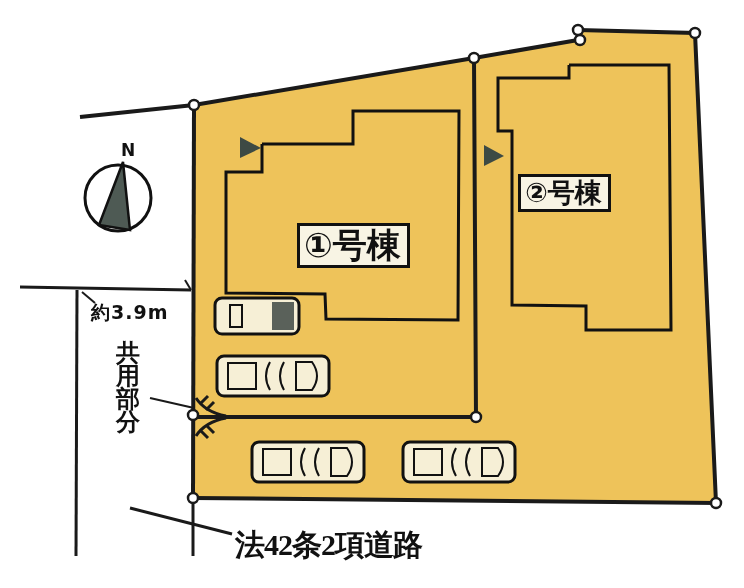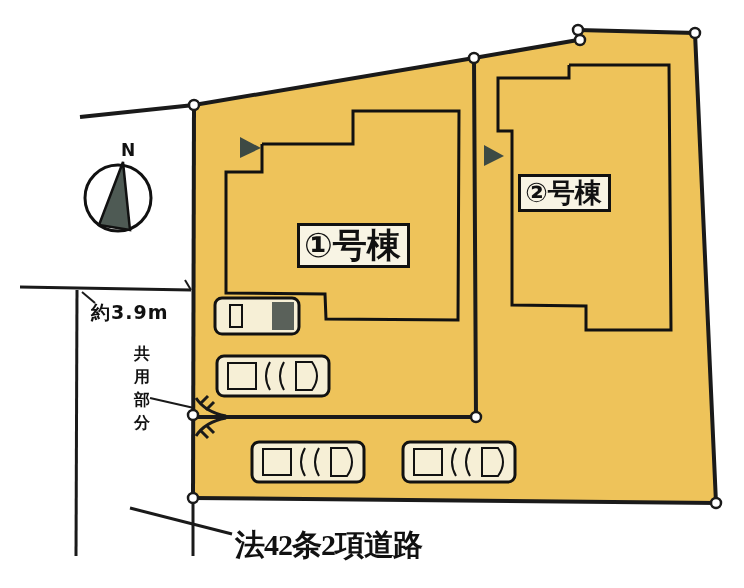--- a/index.html
+++ b/index.html
@@ -3,21 +3,21 @@
 <meta charset="utf-8">
 <style>
   html, body { margin: 0; padding: 0; background: #ffffff; }
   body { width: 744px; height: 588px; position: relative; overflow: hidden;
          font-family: "DejaVu Sans", sans-serif; }
   svg#plan { position: absolute; left: 0; top: 0; }
   .lbl { position: absolute; font-family: "DejaVu Sans", sans-serif; font-weight: bold; color: #111; white-space: nowrap; }
   .bldg-label { position: absolute; border: 3px solid #111; background: #f8f4e4; font-weight: bold;
                 font-family: "DejaVu Sans", sans-serif; color: #111; line-height: 1; padding: 2px 6px 3px 4px; white-space: nowrap; }
   #width-label { left: 78px; top: 300px; font-size: 19px; letter-spacing: 1px; margin-left: 13px; }
-  #common-label { left: 128px; top: 342px; font-size: 16px; width: 22px; line-height: 23px; white-space: normal; word-break: break-all; text-align: right; }
+  #common-label { left: 116px; top: 342px; font-size: 24px; width: 22px; line-height: 23px; white-space: normal; word-break: break-all; text-align: right; }
   #road-label { left: 235px; top: 525px; font-size: 30px; letter-spacing: -1px; font-family: Liberation Serif, serif; }
   #bldg1-label { left: 297px; top: 195px; font-size: 34px; margin-top: 28px; }
   #bldg2-label { left: 518px; top: 174px; font-size: 27px; text-align: right; }
   #north-label { left: 121px; top: 140px; font-size: 17px; }
 </style>
 </head>
 <body>
 
 <svg id="plan" width="744" height="588" viewBox="0 0 744 588">
 

